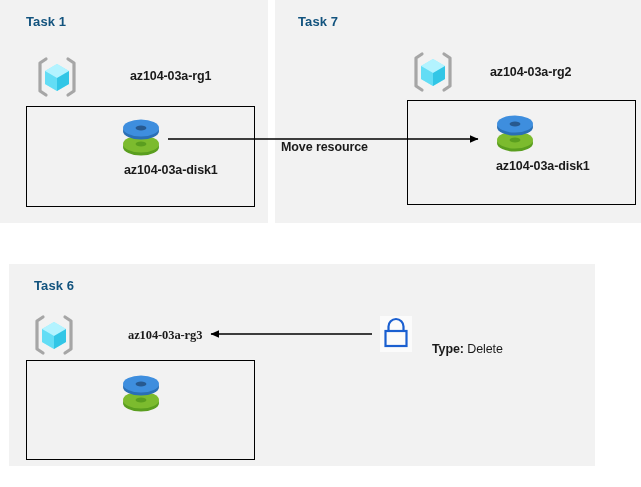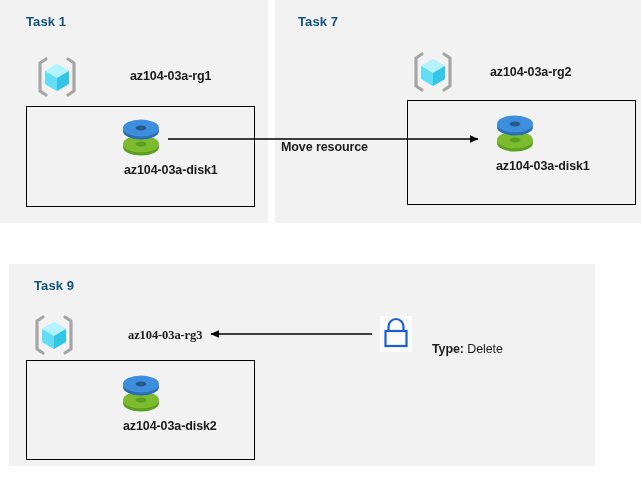--- a/index.html
+++ b/index.html
@@ -134,21 +134,21 @@
       <ellipse cx="21" cy="30" rx="18" ry="8.6" fill="#7cbb2e"></ellipse>
       <ellipse cx="21" cy="30" rx="5.4" ry="2.6" fill="#5a9e1f"></ellipse>
       <ellipse cx="21" cy="17" rx="18" ry="8.6" fill="#2a6fb5"></ellipse>
       <ellipse cx="21" cy="14" rx="18" ry="8.6" fill="#3e8ede"></ellipse>
       <ellipse cx="21" cy="14" rx="5.4" ry="2.6" fill="#27598f"></ellipse>
     </svg>
   </div>
   <div class="node-label" style="left:452px; top:159px;">az104-03a-disk1</div>
 
   <div class="panel" style="left:9px; top:264px; width:586px; height:202px;"></div>
-  <div class="panel-title" style="left:34px; top:278px;">Task 9</div>
+  <div class="panel-title" style="left:34px; top:278px;">Task 6</div>
 
   <div class="icon" style="left:31px; top:313px;">
     <svg width="46" height="44" viewBox="0 0 46 44">
       <path d="M12,4 L6,8 L6,36 L12,40" fill="none" stroke="#a6a6a6" stroke-width="3.2" stroke-linecap="round" stroke-linejoin="round"></path>
       <path d="M34,4 L40,8 L40,36 L34,40" fill="none" stroke="#a6a6a6" stroke-width="3.2" stroke-linecap="round" stroke-linejoin="round"></path>
       <polygon points="23,9 35,16 35,29 23,36 11,29 11,16" fill="#9cefff"></polygon>
       <polygon points="23,9 35,16 23,23 11,16" fill="#b3f3ff"></polygon>
       <polygon points="23,23 35,16 35,29 23,36" fill="#32c6e6"></polygon>
       <polygon points="23,23 11,16 11,29 23,36" fill="#63ddf5"></polygon>
     </svg>
@@ -160,21 +160,20 @@
   <div class="icon" style="left:120px; top:370px;">
     <svg width="42" height="46" viewBox="0 0 42 46">
       <ellipse cx="21" cy="33" rx="18" ry="8.6" fill="#5a9e1f"></ellipse>
       <ellipse cx="21" cy="30" rx="18" ry="8.6" fill="#7cbb2e"></ellipse>
       <ellipse cx="21" cy="30" rx="5.4" ry="2.6" fill="#5a9e1f"></ellipse>
       <ellipse cx="21" cy="17" rx="18" ry="8.6" fill="#2a6fb5"></ellipse>
       <ellipse cx="21" cy="14" rx="18" ry="8.6" fill="#3e8ede"></ellipse>
       <ellipse cx="21" cy="14" rx="5.4" ry="2.6" fill="#27598f"></ellipse>
     </svg>
   </div>
-  <div class="node-label" style="left:79px; top:419px;">az104-03a-disk2</div>
 
   <div class="icon" style="left:380px; top:316px;">
     <svg width="32" height="36" viewBox="0 0 32 36">
       <rect x="0" y="0" width="32" height="36" fill="#fbfbfb"></rect>
       <path d="M8.5,15 L8.5,10.5 A7.5,7.5 0 0 1 23.5,10.5 L23.5,15" fill="none" stroke="#1a5fd0" stroke-width="2.2"></path>
       <rect x="5.5" y="15" width="21" height="15" fill="none" stroke="#1a5fd0" stroke-width="2.2"></rect>
     </svg>
   </div>
   <div class="sub-label" style="left:416px; top:342px;">
     <b>Type:</b>

